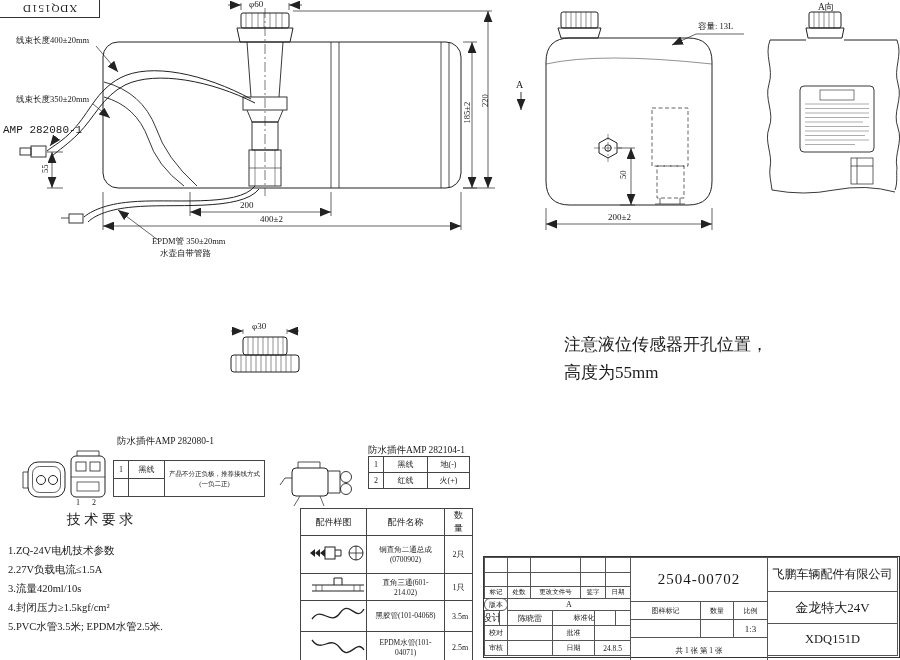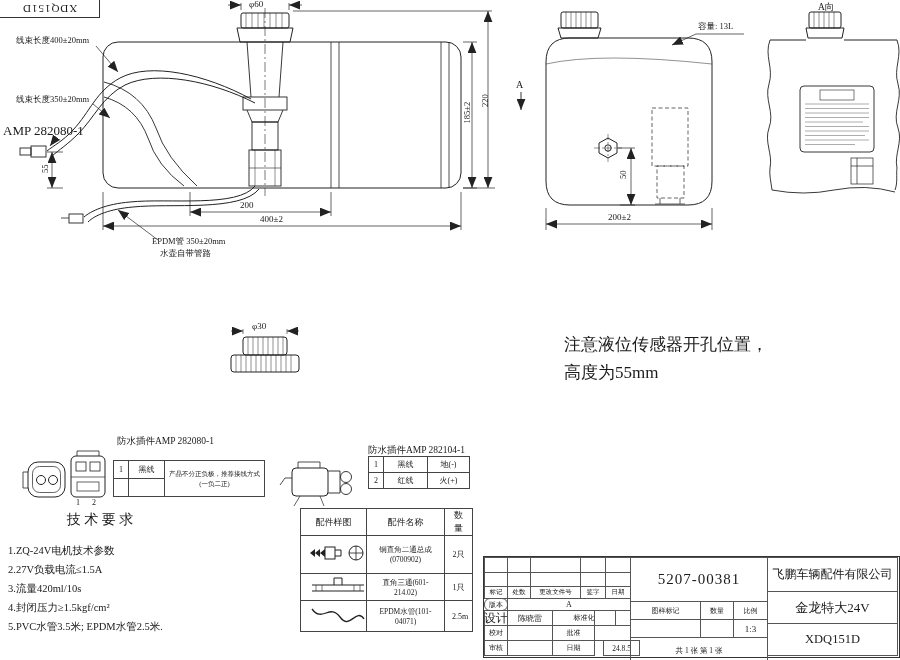--- a/index.html
+++ b/index.html
@@ -182,21 +182,21 @@
     </g>
   </svg>
 
   <div class="corner-box">
     <span>XDQ151D</span>
   </div>
 
   <div class="t" style="left:249px; top:0; font-size:9px;">φ60</div>
   <div class="t" style="left:16px; top:36px; font-size:8.5px;">线束长度400±20mm</div>
   <div class="t" style="left:16px; top:95px; font-size:8.5px;">线束长度350±20mm</div>
-  <div class="t" style="left:3px; top:124px; font-size:13px;">AMP 282080-1</div>
+  <div class="t" style="left:3px; top:124px; font-size:11px;font-family:Liberation Mono, monospace;">AMP 282080-1</div>
   <div class="t vt" style="left:36px; top:164px; width:20px; font-size:8.5px;">55</div>
   <div class="t" style="left:240px; top:201px; font-size:9px;">200</div>
   <div class="t" style="left:260px; top:215px; font-size:9px;">400±2</div>
   <div class="t" style="left:152px; top:237px; font-size:8.5px;">EPDM管 350±20mm</div>
   <div class="t" style="left:160px; top:249px; font-size:8.5px;">水壶自带管路</div>
   <div class="t vt" style="left:450px; top:108px; width:36px; font-size:8.5px;">185±2</div>
   <div class="t vt" style="left:472px; top:96px; width:28px; font-size:8.5px;">220</div>
 
   <div class="t" style="left:698px; top:22px; font-size:8.5px;">容量: 13L</div>
   <div class="t" style="left:516px; top:79px; font-size:10px;">A</div>
@@ -283,20 +283,29 @@
             <path d="M8 11 v6 M14 11 v6 M46 11 v6 M52 11 v6" stroke-width="0.6"></path>
           </g>
         </svg>
       </td>
       <td style="font-size:7.5px; white-space:normal;">直角三通(601-214.02)</td>
       <td style="font-size:8px;">1只</td>
     </tr>
     <tr style="height:29px;">
       <td>
         <svg width="60" height="26">
+          <path d="M4 18 C14 4 22 26 32 12 S48 22 56 8" stroke="#222" fill="none" stroke-width="1.3"></path>
+        </svg>
+      </td>
+      <td style="font-size:7.5px; white-space:normal;">黑胶管(101-04068)</td>
+      <td style="font-size:8px;">3.5m</td>
+    </tr>
+    <tr style="height:29px;">
+      <td>
+        <svg width="60" height="26">
           <path d="M4 8 C14 22 22 2 32 16 S48 6 56 18" stroke="#222" fill="none" stroke-width="1.3"></path>
         </svg>
       </td>
       <td style="font-size:7.5px; white-space:normal;">EPDM水管(101-04071)</td>
       <td style="font-size:8px;">2.5m</td>
     </tr>
   </tbody>
     </table>
 
   <div id="titleblock">
@@ -315,36 +324,36 @@
 
     <div class="c" style="left:0;top:29px;width:24px;height:13px;font-size:6.5px;">标记</div>
     <div class="c" style="left:23px;top:29px;width:24px;height:13px;font-size:6.5px;">处数</div>
     <div class="c" style="left:46px;top:29px;width:51px;height:13px;font-size:6.5px;">更改文件号</div>
     <div class="c" style="left:96px;top:29px;width:26px;height:13px;font-size:6.5px;">签字</div>
     <div class="c" style="left:121px;top:29px;width:26px;height:13px;font-size:6.5px;">日期</div>
 
     <div class="c" style="left:0;top:41px;width:24px;height:13px;font-size:7px;border-radius:6px;">版本</div>
     <div class="c" style="left:23px;top:41px;width:124px;height:13px;font-size:8px;">A</div>
 
-    <div class="c" style="left:0;top:53px;width:24px;height:16px;font-size:12px;">设计</div>
+    <div class="c" style="left:0;top:53px;width:16px;height:16px;font-size:10px;">设计</div>
     <div class="c" style="left:23px;top:53px;width:46px;height:16px;font-size:8px;">陈晓雷</div>
     <div class="c" style="left:68px;top:53px;width:64px;height:16px;font-size:7px;">标准化</div>
     <div class="c" style="left:110px;top:53px;width:37px;height:16px;"></div>
 
     <div class="c" style="left:0;top:68px;width:24px;height:16px;font-size:7px;">校对</div>
     <div class="c" style="left:23px;top:68px;width:46px;height:16px;"></div>
     <div class="c" style="left:68px;top:68px;width:43px;height:16px;font-size:7px;">批准</div>
     <div class="c" style="left:110px;top:68px;width:37px;height:16px;"></div>
 
     <div class="c" style="left:0;top:83px;width:24px;height:16px;font-size:7px;">审核</div>
     <div class="c" style="left:23px;top:83px;width:46px;height:16px;"></div>
     <div class="c" style="left:68px;top:83px;width:43px;height:16px;font-size:7px;">日期</div>
-    <div class="c" style="left:110px;top:83px;width:37px;height:16px;font-size:7.5px;margin-left:9px;">24.8.5</div>
-
-    <div class="c" style="left:146px;top:0;width:138px;height:45px;font-size:15px;letter-spacing:1px;">5207-00381</div>
+    <div class="c" style="left:110px;top:83px;width:37px;height:16px;font-size:7.5px;">24.8.5</div>
+
+    <div class="c" style="left:146px;top:0;width:138px;height:45px;font-size:15px;letter-spacing:1px;">2504-00702</div>
     <div class="c" style="left:146px;top:44px;width:71px;height:19px;font-size:7px;">图样标记</div>
     <div class="c" style="left:216px;top:44px;width:34px;height:19px;font-size:7px;">数量</div>
     <div class="c" style="left:249px;top:44px;width:35px;height:19px;font-size:7px;">比例</div>
     <div class="c" style="left:146px;top:62px;width:71px;height:19px;"></div>
     <div class="c" style="left:216px;top:62px;width:34px;height:19px;"></div>
     <div class="c" style="left:249px;top:62px;width:35px;height:19px;font-size:9px;">1:3</div>
     <div class="c" style="left:146px;top:80px;width:138px;height:28px;font-size:7.5px;">共 1 张  第 1 张</div>
 
     <div class="c" style="left:283px;top:0;width:131px;height:35px;font-size:12px;">飞鹏车辆配件有限公司</div>
     <div class="c" style="left:283px;top:34px;width:131px;height:33px;font-size:13px;">金龙特大24V</div>

